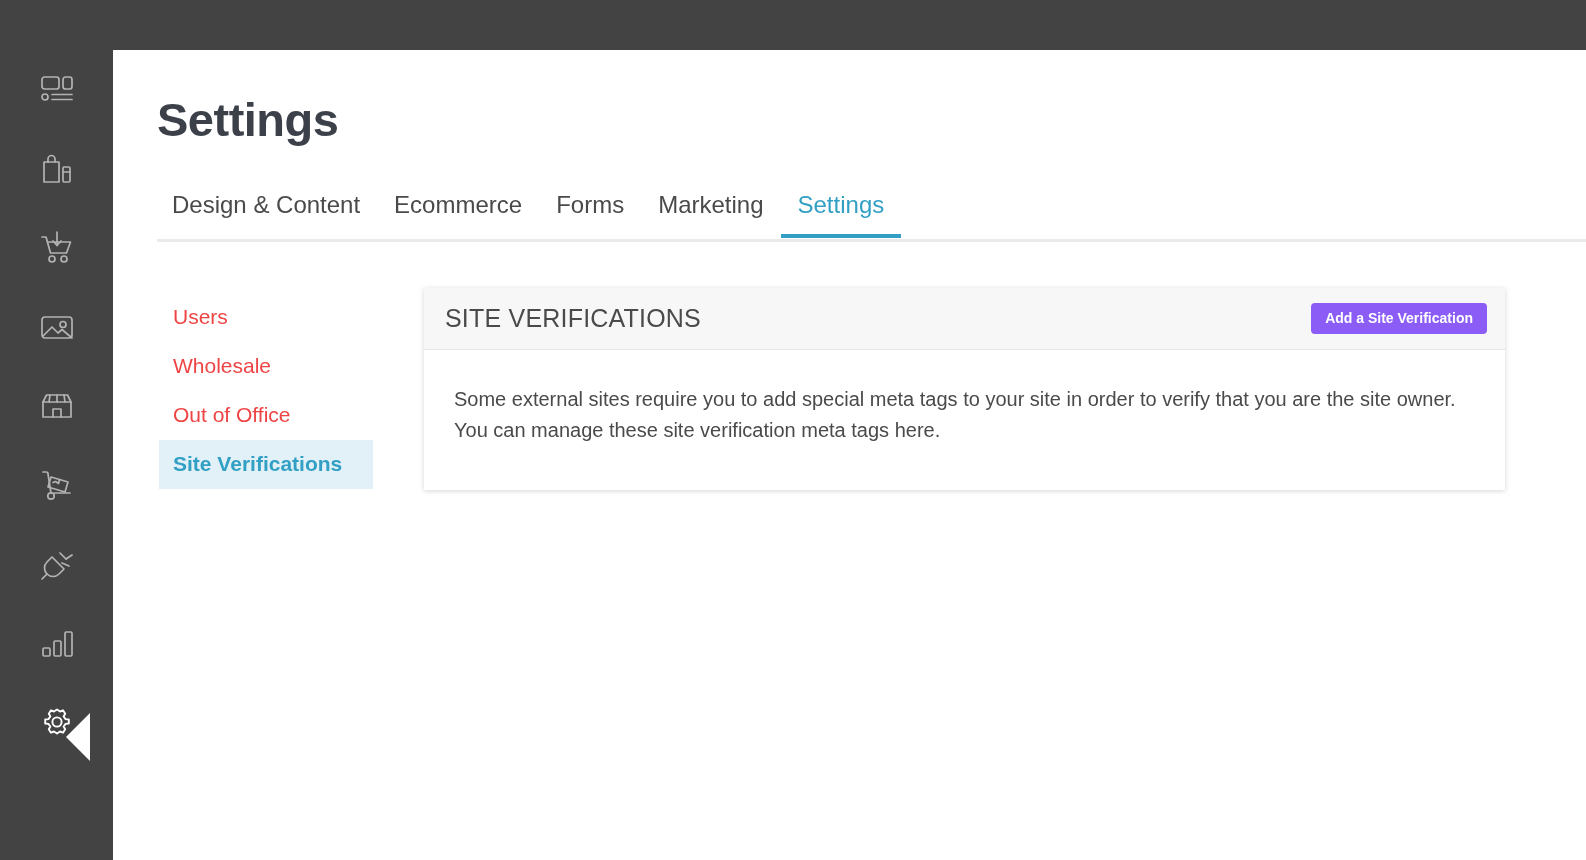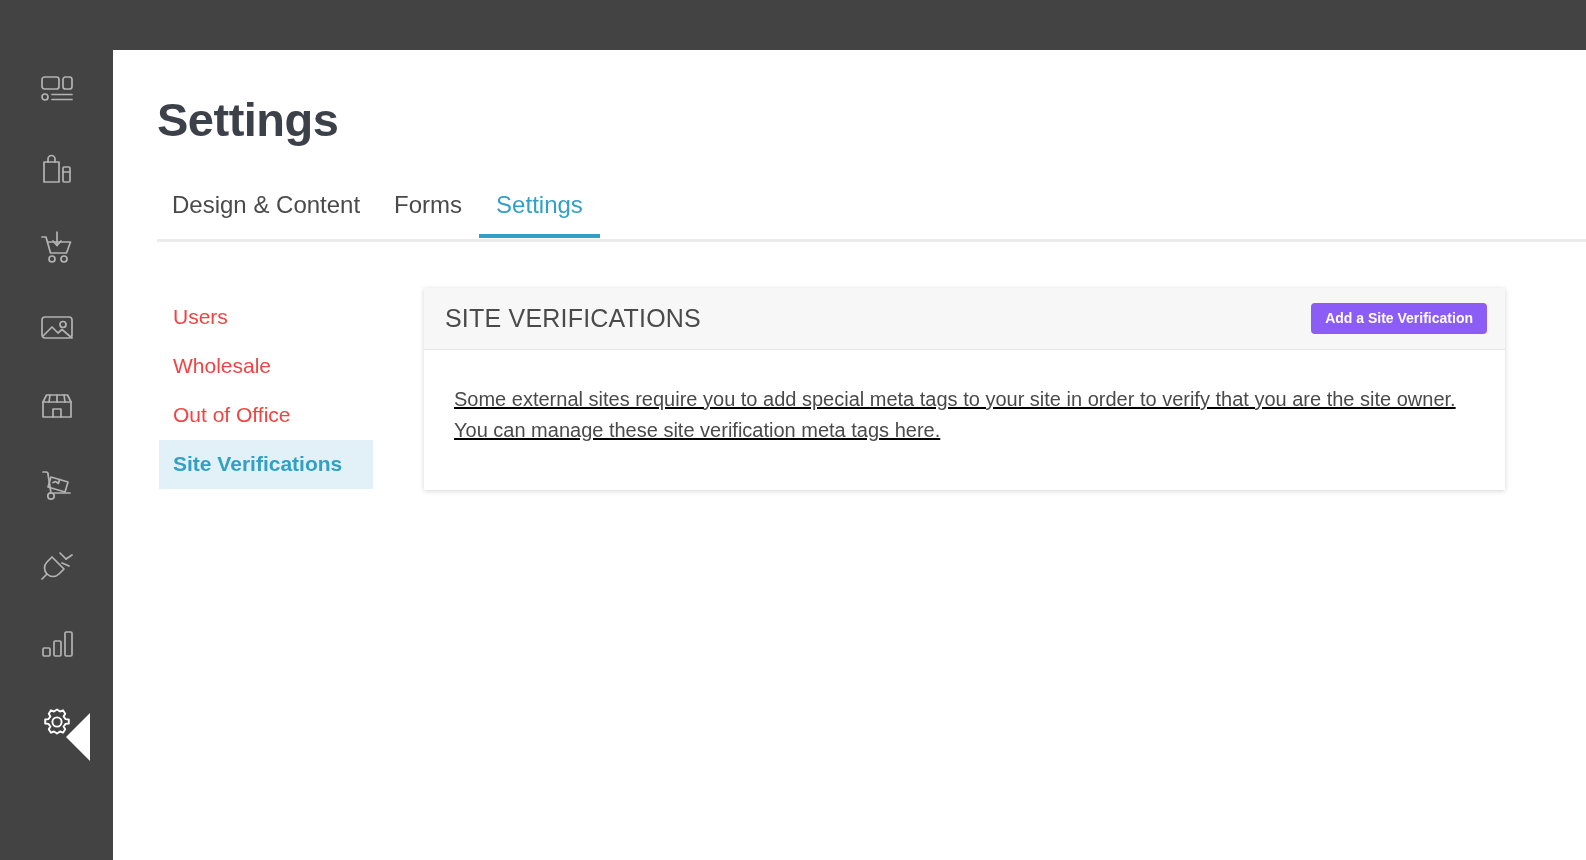--- a/index.html
+++ b/index.html
@@ -210,21 +210,20 @@
     border-radius: 4px;
     padding: 8px 14px;
     cursor: pointer;
     font-family: "Liberation Sans", sans-serif;
     white-space: nowrap;
     line-height: 1.1;
   }
 
   .panel-body {
     padding: 34px 32px 30px 30px;
-    text-decoration: underline;
   }
 
   .panel-text {
     font-size: 20px;
     color: #4a4a4a;
     line-height: 1.55;
     max-width: 1020px;
   }
 </style>
 </head>
@@ -322,21 +321,23 @@
 </nav>
 
 <div class="rail-caret"></div>
 
 <main class="content">
 
   <h1 class="page-title">Settings</h1>
 
   <div class="tabs">
     <div class="tab">Design &amp; Content</div>
+    <div class="tab">Ecommerce</div>
     <div class="tab">Forms</div>
+    <div class="tab">Marketing</div>
     <div class="tab active">Settings</div>
   </div>
 
   <div class="tab-rule"></div>
 
   <div class="subnav">
     <div class="subnav-item">Users</div>
     <div class="subnav-item">Wholesale</div>
     <div class="subnav-item">Out of Office</div>
     <div class="subnav-item active">Site Verifications</div>

